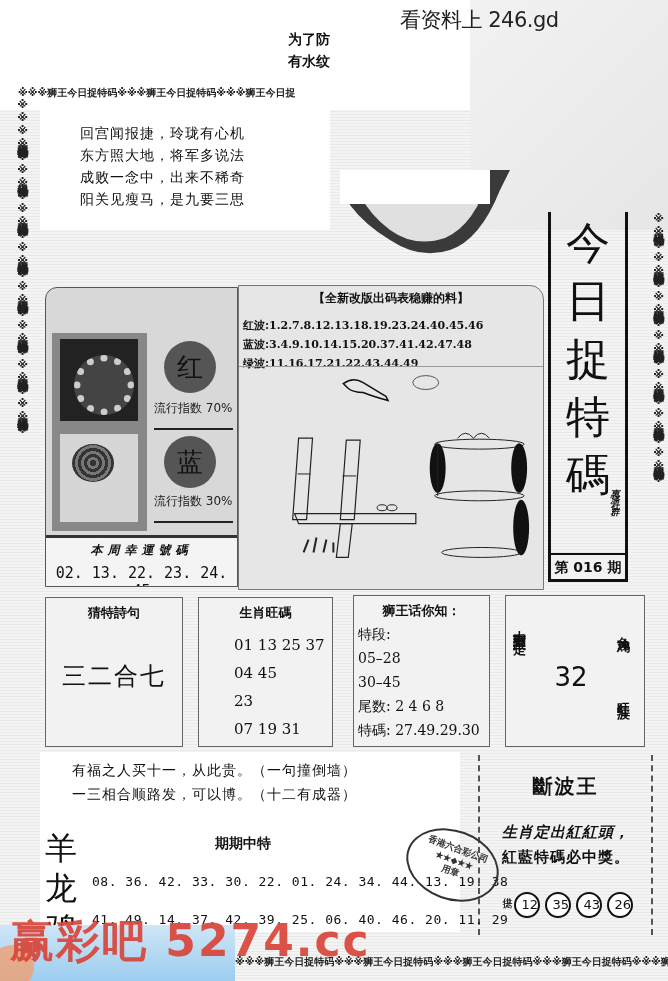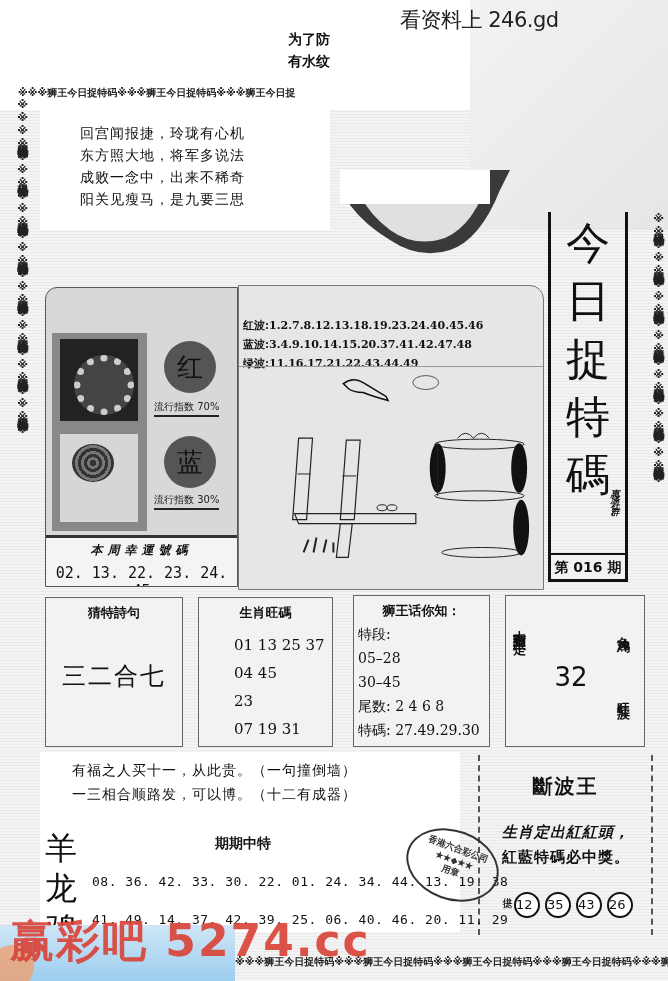--- a/index.html
+++ b/index.html
@@ -23,21 +23,21 @@
   .brush { left: 340px; top: 170px; width: 170px; height: 90px; }
   
   .gem-box { left: 45px; top: 287px; width: 193px; height: 300px; border: 1px solid #555; border-radius: 12px 0 0 0; background: #d8d8d8; overflow: hidden; }
   .gem-title { position: absolute; left: 8px; top: 5px; font-size: 19px; font-weight: bold; letter-spacing: 1px; }
   .gem-frame { position: absolute; left: 6px; top: 45px; width: 95px; height: 198px; background: #888; }
   .gem-img1 { position: absolute; left: 8px; top: 6px; width: 78px; height: 82px; background: #222; }
   .gem-img1::after { content:""; position:absolute; left: 14px; top: 16px; width: 46px; height: 46px; border-radius: 50%; border: 7px dotted #ccc; background: #444; }
   .gem-img2 { position: absolute; left: 8px; top: 101px; width: 78px; height: 88px; background: #d6d6d6; }
   .gem-img2::after { content:""; position:absolute; left: 12px; top: 10px; width: 42px; height: 38px; border-radius: 50%; background: repeating-radial-gradient(circle, #333 0 3px, #777 3px 6px); }
   .circle-badge { position: absolute; width: 52px; height: 52px; border-radius: 50%; background: #555; color: #111; font-size: 26px; text-align: center; line-height: 52px; }
-  .index-text { position: absolute; font-family: "DejaVu Sans", sans-serif; font-size: 10px; color: #222; border-bottom: 2px solid #222; padding-bottom: 1px; white-space: nowrap; }
+  .index-text { position: absolute; font-family: "DejaVu Sans", sans-serif; font-size: 12px; color: #222; border-bottom: 2px solid #222; padding-bottom: 11px; white-space: nowrap; }
   .lucky-box { position: absolute; left: 0; top: 247px; width: 100%; height: 53px; background: #f4f4f4; border-top: 3px solid #333; text-align: center; }
   .lucky-title { font-size: 12px; font-weight: bold; font-style: italic; letter-spacing: 5px; margin-top: 4px; }
   .lucky-nums { font-family: "DejaVu Sans Mono", monospace; font-size: 15px; margin-top: 5px; }
   
   .wave-box { left: 238px; top: 285px; width: 306px; height: 305px; border: 1px solid #777; border-radius: 0 14px 0 0; background: #e6e6e6; overflow: hidden; }
   .wave-head { position: absolute; left: 0; top: 4px; width: 100%; text-align: center; font-size: 12px; font-weight: bold; }
   .wave-line { position: absolute; left: 4px; font-size: 11px; font-weight: bold; white-space: nowrap; }
   .wave-divider { position: absolute; left: 0; top: 80px; width: 100%; height: 1px; background: #999; }
   .wave-drawing { position: absolute; left: 0; top: 82px; width: 100%; height: 200px; }
   
@@ -60,21 +60,21 @@
   .b4-right1 { position: absolute; right: 12px; top: 30px; writing-mode: vertical-rl; text-orientation: upright; font-size: 13px; font-weight: bold; letter-spacing: 2px; }
   .b4-right2 { position: absolute; right: 12px; top: 96px; writing-mode: vertical-rl; text-orientation: upright; font-size: 13px; font-weight: bold; letter-spacing: 2px; }
   
   .sayings-area { left: 40px; top: 752px; width: 420px; height: 180px; background: #fff; }
   .saying { left: 72px; font-size: 14px; letter-spacing: 1px; white-space: nowrap; }
   
   .king-box { left: 478px; top: 755px; width: 175px; height: 180px; border-left: 2px dashed #555; border-right: 2px dashed #555; }
   .king-title { position: absolute; left: 0; top: 18px; width: 100%; text-align: center; font-size: 20px; font-weight: bold; letter-spacing: 2px; }
   .king-line { position: absolute; left: 22px; font-size: 15px; font-weight: bold; white-space: nowrap; letter-spacing: 1px; }
   .king-provider { position: absolute; left: 20px; top: 135px; writing-mode: vertical-rl; font-size: 10px; }
-  .num-circle { position: absolute; top: 137px; width: 26px; height: 26px; border: 2px solid #111; border-radius: 50%; text-align: left; line-height: 22px; font-size: 13px; font-family: "DejaVu Sans", sans-serif; background: #fff; }
+  .num-circle { position: absolute; top: 137px; width: 26px; height: 26px; border: 2px solid #111; border-radius: 50%; text-align: right; line-height: 22px; font-size: 13px; font-family: "DejaVu Sans", sans-serif; background: #fff; }
   .stamp { left: 405px; top: 830px; width: 95px; height: 70px; border: 2px solid #333; border-radius: 50%; transform: rotate(20deg); font-size: 9px; text-align: center; color: #333; padding-top: 10px; font-weight: bold; }
   
   .zodiac-col { left: 45px; top: 828px; font-family: "DejaVu Sans", sans-serif; font-size: 32px; line-height: 40px; width: 40px; }
   .special-head { left: 215px; top: 835px; font-family: "DejaVu Sans", sans-serif; font-size: 14px; font-weight: bold; }
   .special-nums { left: 92px; font-family: "DejaVu Sans Mono", monospace; font-size: 13px; white-space: nowrap; letter-spacing: 0.5px; }
   
   .wm-bar { left: 0; top: 925px; width: 235px; height: 56px; background: linear-gradient(180deg, #cfe6f6 0%, #9ccdef 100%); }
   .wm-text { left: 10px; top: 912px; font-family: "DejaVu Sans", sans-serif; font-size: 44px; font-weight: bold; color: #d9453a; letter-spacing: 2px; white-space: nowrap; opacity: 0.92; }
   .wm-circle { left: -10px; top: 945px; width: 44px; height: 44px; border-radius: 50%; background: #f0a070; opacity: 0.8; }
 </style>
@@ -118,20 +118,21 @@
   <div class="index-text" style="left:108px; top:112px;">流行指数 70%</div>
   <div class="circle-badge" style="left:118px; top:148px;">蓝</div>
   <div class="index-text" style="left:108px; top:205px;">流行指数 30%</div>
   <div class="lucky-box">
     <div class="lucky-title">本周幸運號碼</div>
     <div class="lucky-nums">02. 13. 22. 23. 24. 45</div>
   </div>
 </div>
 
 <div class="abs wave-box">
+  <div class="wave-head">【全新改版出码表稳赚的料】</div>
   <div class="wave-line" style="top:32px;">红波:1.2.7.8.12.13.18.19.23.24.40.45.46</div>
   <div class="wave-line" style="top:51px;">蓝波:3.4.9.10.14.15.20.37.41.42.47.48</div>
   <div class="wave-line" style="top:70px;">绿波:11.16.17.21.22.43.44.49</div>
   <div class="wave-divider"></div>
   <svg class="wave-drawing" viewBox="0 0 306 200">
     <path d="M105 15 Q115 8 125 14 Q135 20 148 28 L150 32 Q135 28 125 24 Q115 24 110 20 Z" fill="none" stroke="#111" stroke-width="1.5"></path>
     <ellipse cx="188" cy="14" rx="13" ry="7" fill="none" stroke="#555"></ellipse>
     <polygon points="60,70 74,70 68,152 54,152" fill="none" stroke="#222" stroke-width="1.2"></polygon>
     <line x1="59" y1="106" x2="72" y2="106" stroke="#222"></line>
     <polygon points="108,72 122,72 116,152 102,152" fill="none" stroke="#222" stroke-width="1.2"></polygon>

